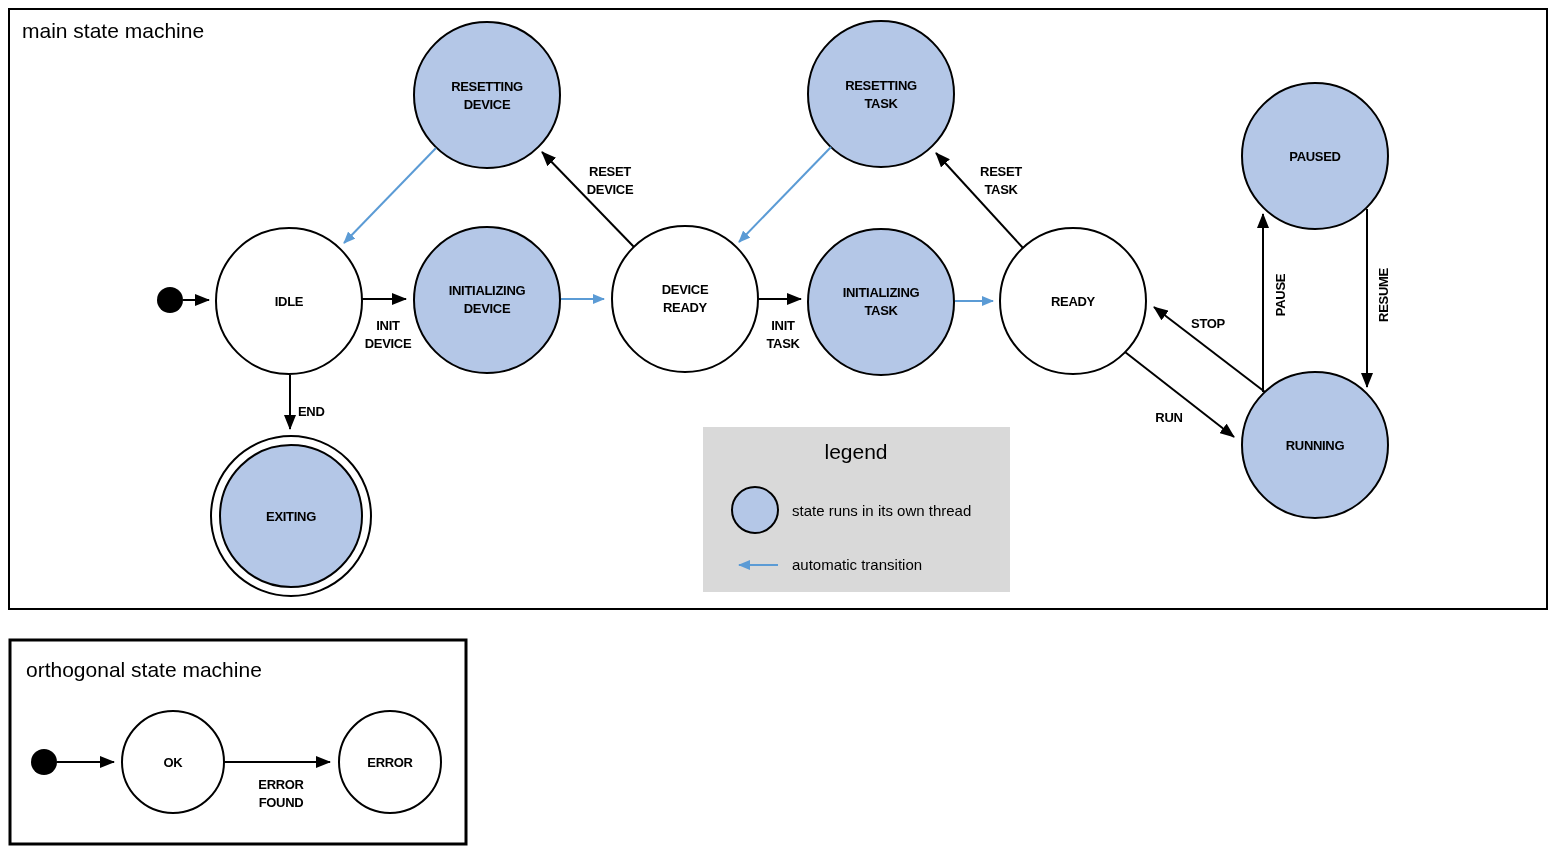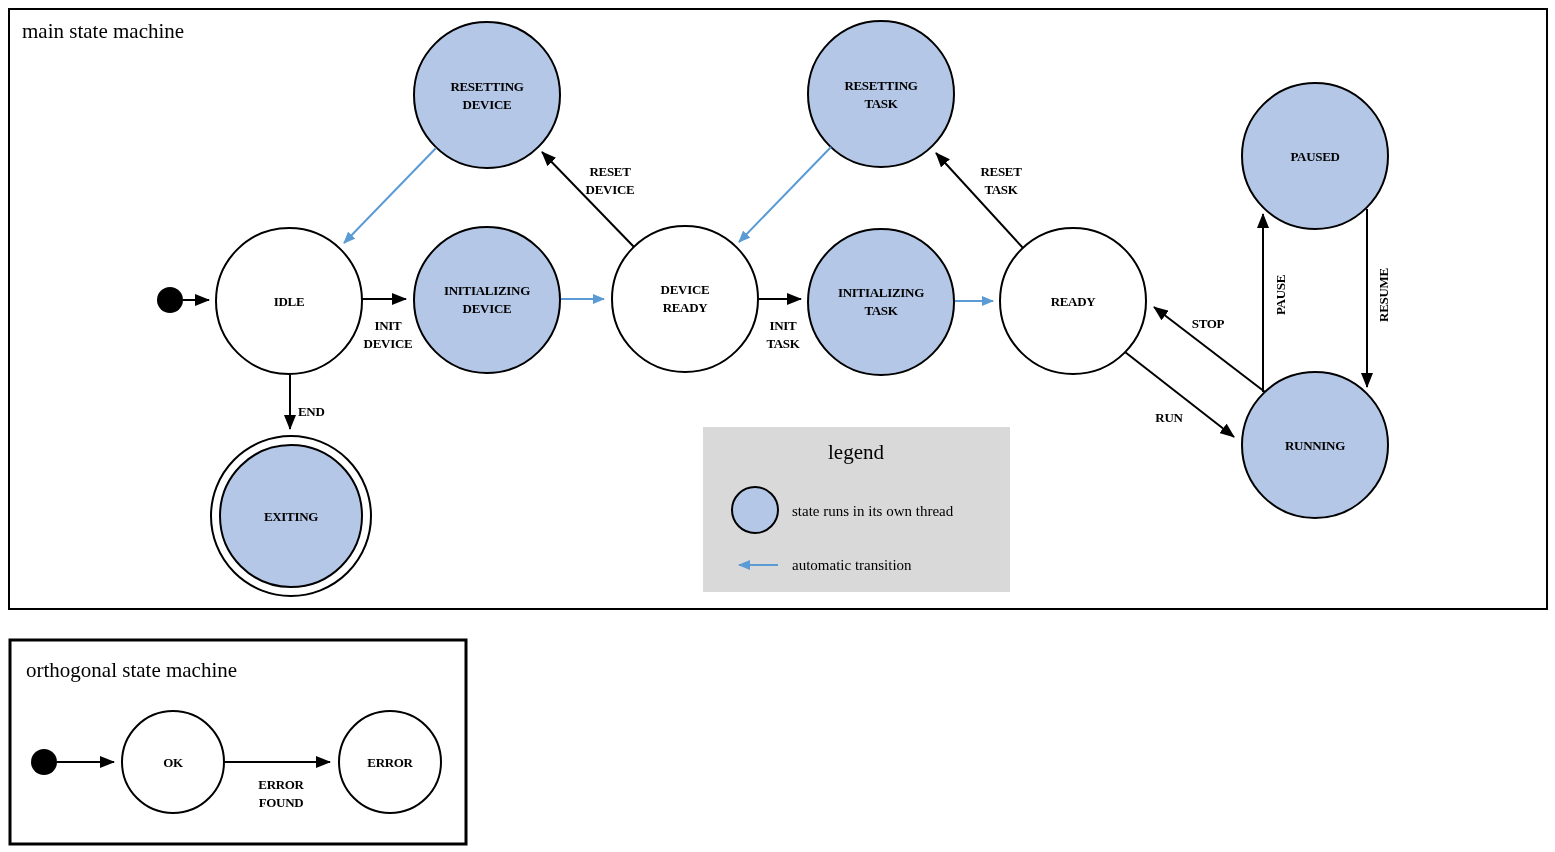--- a/index.html
+++ b/index.html
@@ -1,16 +1,16 @@
 <!DOCTYPE html>
 <html style="--thread-fill: #b4c7e7; --auto-color: #5b9bd5; --legend-bg: #d9d9d9;"><head>
 <meta charset="utf-8">
 <style>
   html,body{margin:0;padding:0;background:#ffffff;}
-  .canvas{position:relative;width:1555px;height:852px;font-family:Liberation Serif, serif;}
+  .canvas{position:relative;width:1555px;height:852px;font-family:Liberation Sans, sans-serif;}
   svg{display:block;}
   .frame{fill:none;stroke:#000;stroke-width:2px;}
   .frame-thick{stroke-width:3px;}
   .title{font-size:21px;fill:#000;}
   .legend-title{font-size:21px;fill:#000;text-anchor:middle;}
   .state{fill:#ffffff;stroke:#000;stroke-width:2px;}
   .state.threaded{fill:var(--thread-fill,#b4c7e7);}
   .dot{fill:#000;stroke:none;}
   .state-label,.trans-label{font-size:13px;font-weight:bold;fill:#000;text-anchor:middle;letter-spacing:-0.3px;}
   .trans-label.start{text-anchor:start;}

